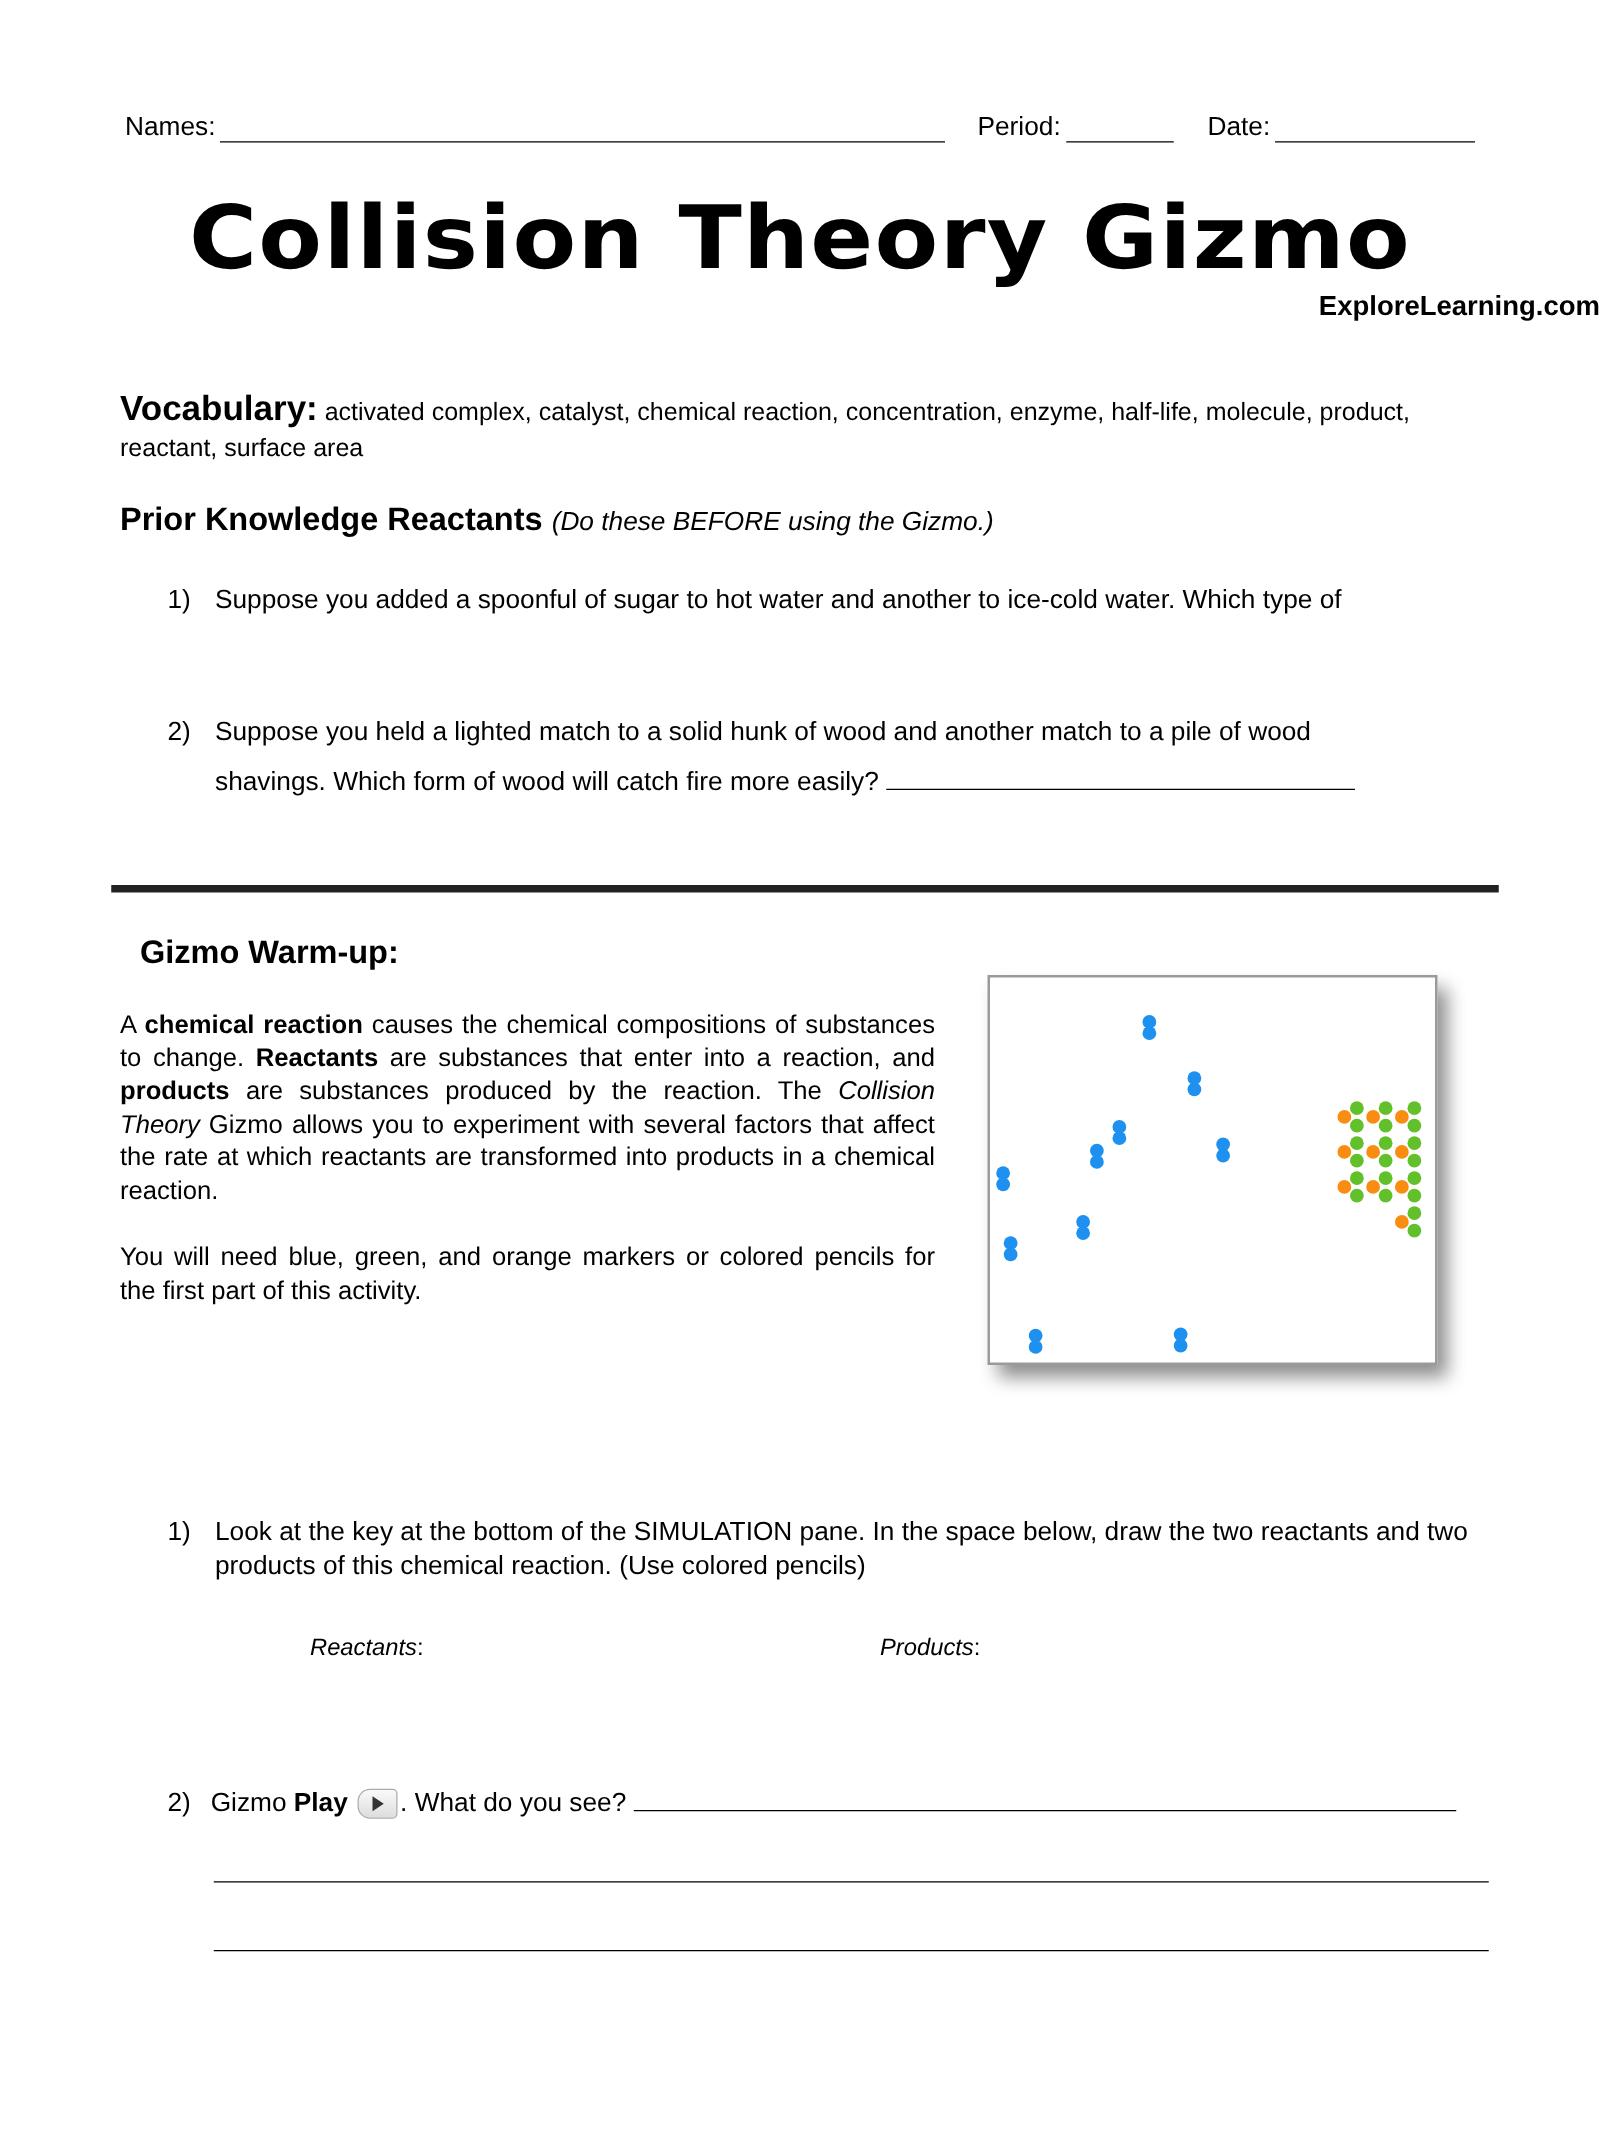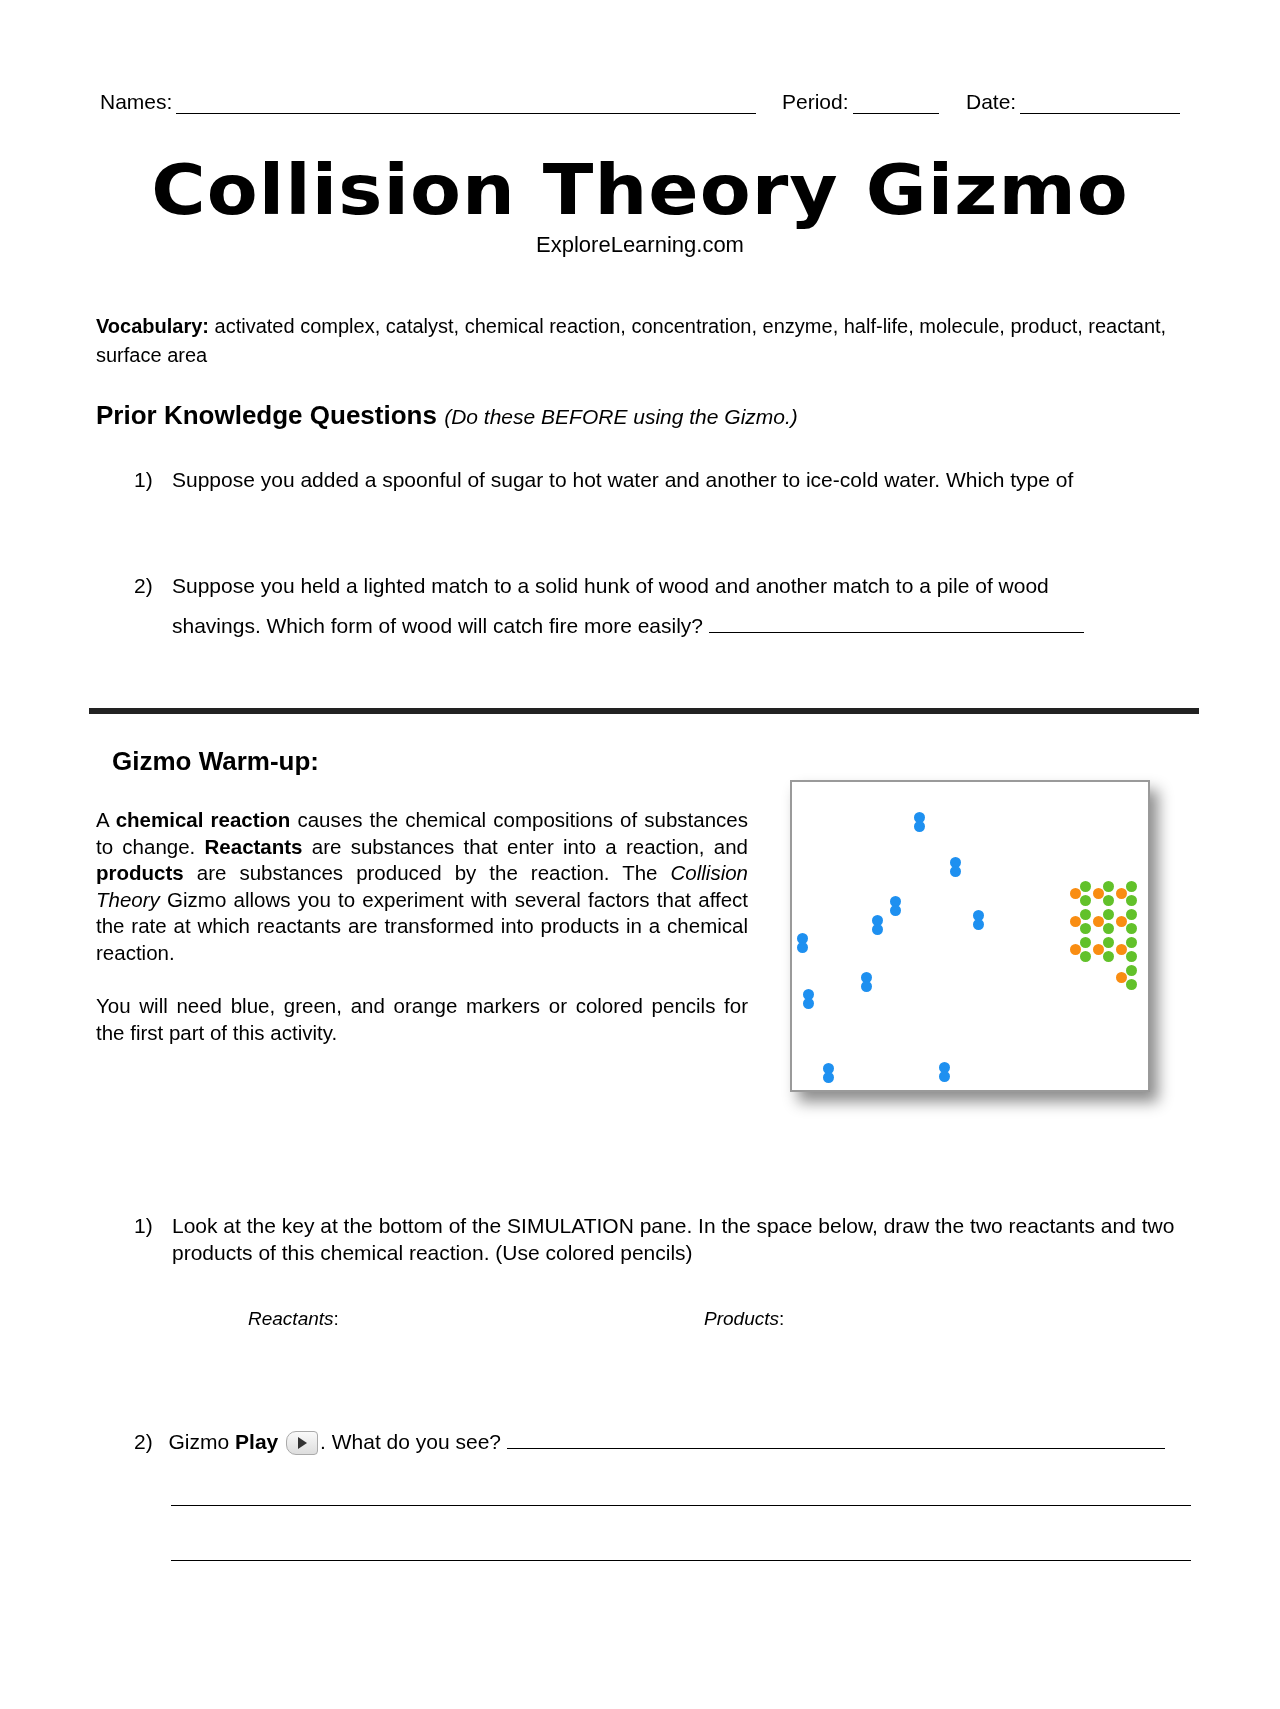--- a/index.html
+++ b/index.html
@@ -3,23 +3,23 @@
 <meta charset="utf-8">
 <style>
   html, body { margin:0; padding:0; background:#ffffff; }
   body { width:1280px; height:1709px; position:relative; overflow:hidden;
          font-family:"Liberation Sans", sans-serif; color:#000; }
   .abs { position:absolute; }
   .hdr { font-family:"Liberation Sans", sans-serif; font-size:21px; top:90px; white-space:nowrap; }
   .uline { display:inline-block; border-bottom:1.5px solid #000; height:20px; vertical-align:bottom; margin-left:4px; }
   .title { left:0; width:1280px; top:150px; text-align:center; font-family:"DejaVu Sans", sans-serif;
            font-weight:900; font-size:70px; letter-spacing:1px; transform:scaleX(1.06); line-height:80px; }
-  .site { left:0; width:1280px; top:232px; text-align:center; font-size:22px; }
+  .site { left:0; width:1280px; top:232px; text-align:right; font-size:22px;font-weight:bold; }
   .vocab { left:96px; top:312px; width:1110px; font-size:20px; line-height:29px; }
-  .vocab b { font-size:20px; }
+  .vocab b { font-size:28px; }
   .pkq { left:96px; top:400px; font-size:26px; font-weight:bold; }
   .pkq i { font-weight:normal; font-size:21px; }
   .q { left:134px; width:1060px; font-size:21px; line-height:40px; }
   .q .num { position:absolute; left:0; top:0; }
   .q .txt { margin-left:38px; }
   .blank { display:inline-block; border-bottom:1.5px solid #000; height:22px; vertical-align:baseline; }
   .divider { left:89px; top:708px; width:1110px; height:6px; background:#222; }
   .warm { left:112px; top:746px; font-size:26px; font-weight:bold; }
   .para { left:96px; width:652px; font-size:20.5px; line-height:26.5px; text-align:justify; }
   .sim { left:790px; top:780px; width:356px; height:308px; background:#fff; border:2px solid #9a9a9a;
@@ -52,21 +52,21 @@
 
 <div class="abs title">Collision Theory Gizmo</div>
 <div class="abs site">ExploreLearning.com</div>
 
 <div class="abs vocab">
   <b>Vocabulary:</b>
   <span>activated complex, catalyst, chemical reaction, concentration, enzyme, half-life, molecule, product, reactant, surface area</span>
 </div>
 
 <div class="abs pkq">
-  <span>Prior Knowledge Questions</span>
+  <span>Prior Knowledge Reactants</span>
   <i><span>(</span><span>Do these BEFORE using the Gizmo.</span><span>)</span></i>
 </div>
 
 <div class="abs q" style="top:460px;">
   <span class="num">1)</span>
   <div class="txt">Suppose you added a spoonful of sugar to hot water and another to ice-cold water. Which type of</div>
 </div>
 
 <div class="abs q" style="top:566px;">
   <span class="num">2)</span>

